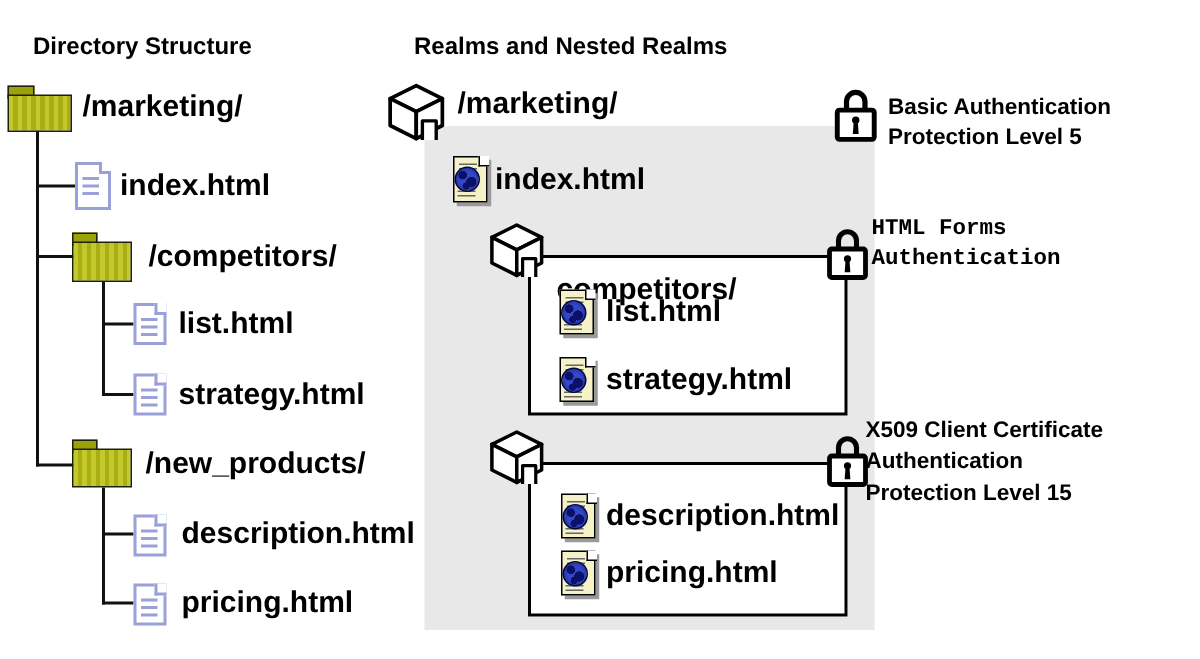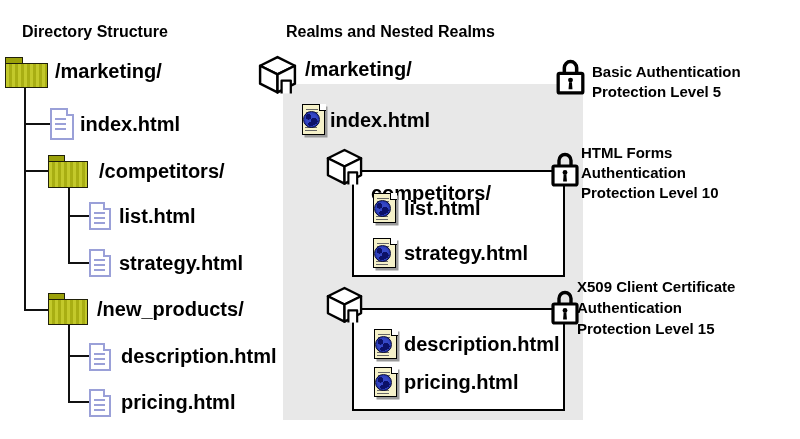--- a/index.html
+++ b/index.html
@@ -131,21 +131,21 @@
   <div class="abs pfile" style="left:89px;top:343px;width:22px;height:28px;">
       <span class="ear"></span>
     </div>
   <div class="abs lbl" style="left:121px;top:347px;">description.html</div>
 
   <div class="abs pfile" style="left:89px;top:389px;width:22px;height:28px;">
       <span class="ear"></span>
     </div>
   <div class="abs lbl" style="left:121px;top:393px;">pricing.html</div>
 
-  <div class="abs heading" style="left:286px;top:23px;">Realms and Nested Realms</div>
+  <div class="abs heading" style="left:276px;top:23px;">Realms and Nested Realms</div>
 
   <div class="abs realm-bg" style="left:283px;top:84px;width:300px;height:336px;"></div>
 
   <div class="abs" style="left:257px;top:55px;width:41px;height:43px;">
     <svg width="41" height="43" viewBox="0 0 40 42" fill="#fff" stroke="#000" stroke-width="2.4" stroke-linejoin="round">
       <path d="M20 2 L37 10.5 L20 19 L3 10.5 Z"></path>
       <path d="M3 10.5 L3 28 L20 36.5 L20 19 Z"></path>
       <path d="M37 10.5 L37 28 L20 36.5 L20 19 Z"></path>
       <path d="M24 37.5 L24 25 L33 25 L33 37.5" fill="#fff" stroke-width="2.2"></path>
     </svg>
@@ -221,24 +221,23 @@
       <rect x="3" y="16" width="24" height="19" rx="1.5" fill="#fff" stroke="#000" stroke-width="3.2"></rect>
       <circle cx="15" cy="22.5" r="2.4" fill="#000"></circle>
       <path d="M13.6 24.5 h2.8 l0.5 7 h-3.8 Z" fill="#000"></path>
     </svg>
   </div>
   <div class="abs anno" style="left:592px;top:62px;">
     <div>Basic Authentication</div>
     <div>Protection Level 5</div>
   </div>
 
-  <div class="abs anno" style="left:581px;top:143px;">
+  <div class="abs anno" style="left:581px;top:143px;font-family:Liberation Mono, monospace;">
     <div>HTML Forms</div>
     <div>Authentication</div>
-    <div>Protection Level 10</div>
   </div>
 
   <div class="abs anno" style="left:577px;top:276px;line-height:21px;">
     <div>X509 Client Certificate</div>
     <div>Authentication</div>
     <div>Protection Level 15</div>
   </div>
 
 </div>
 

